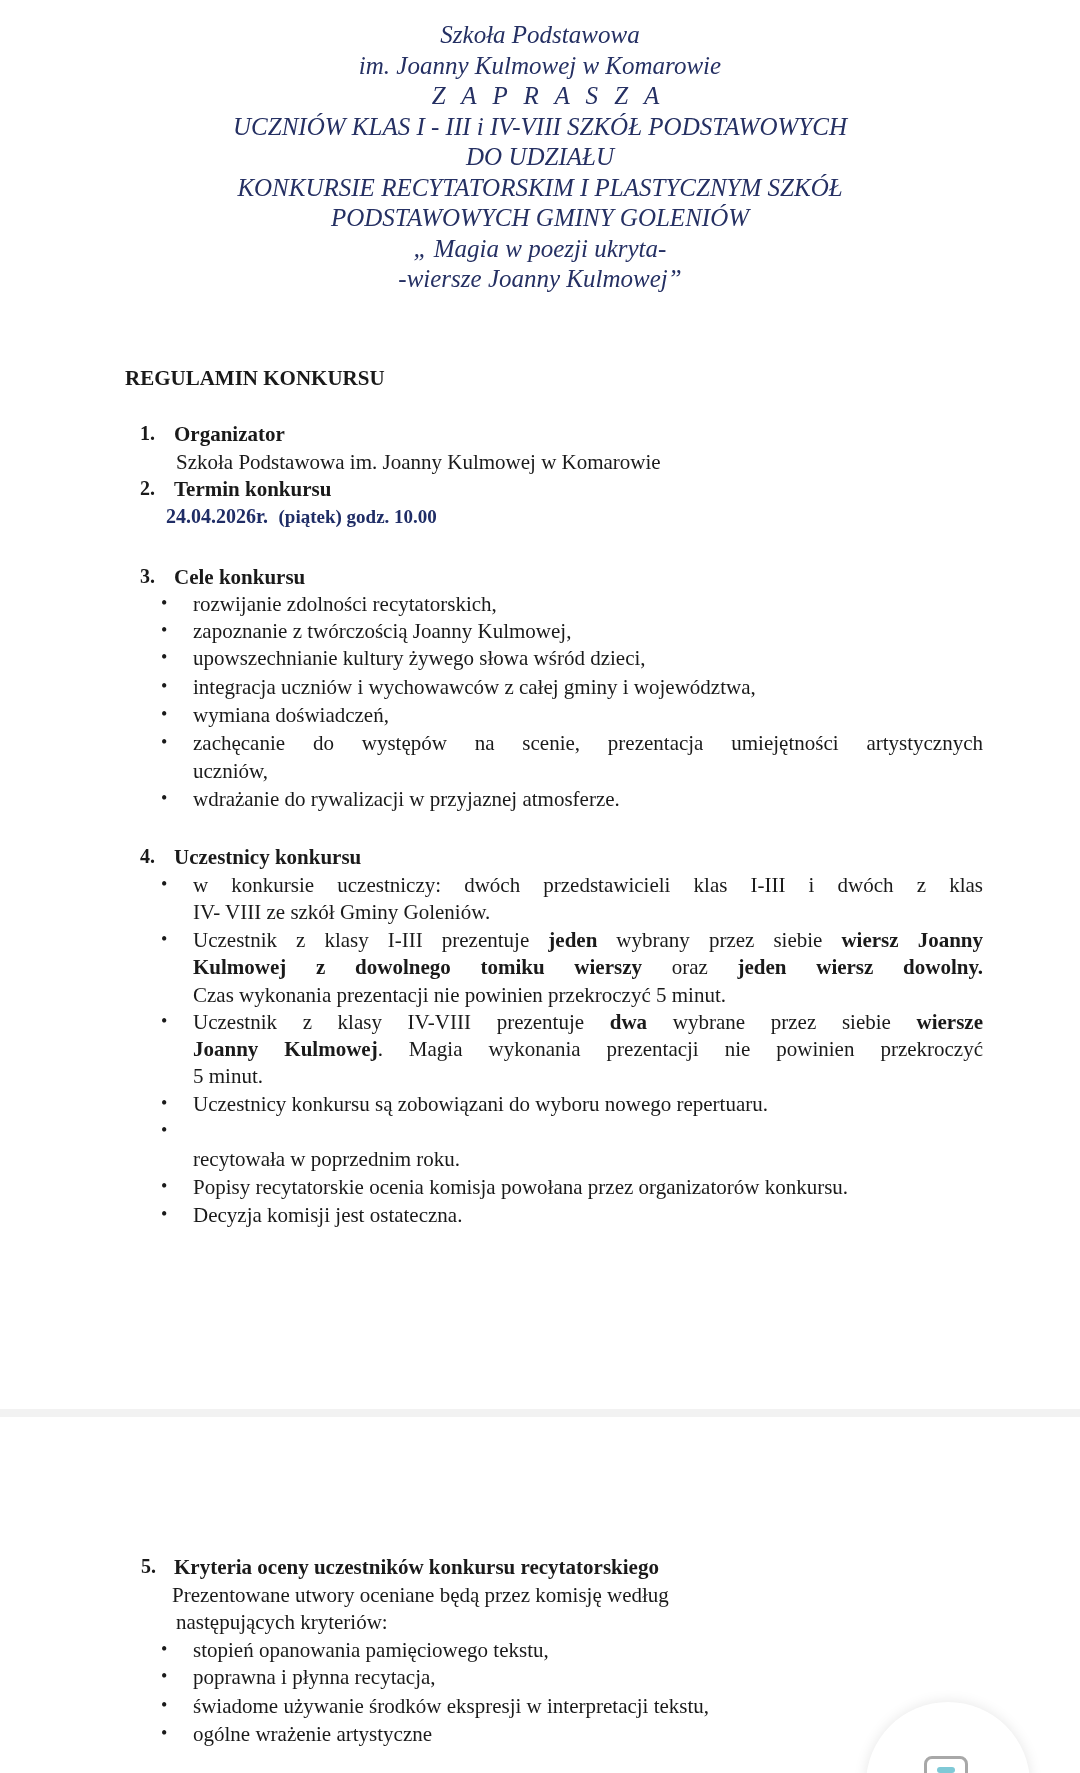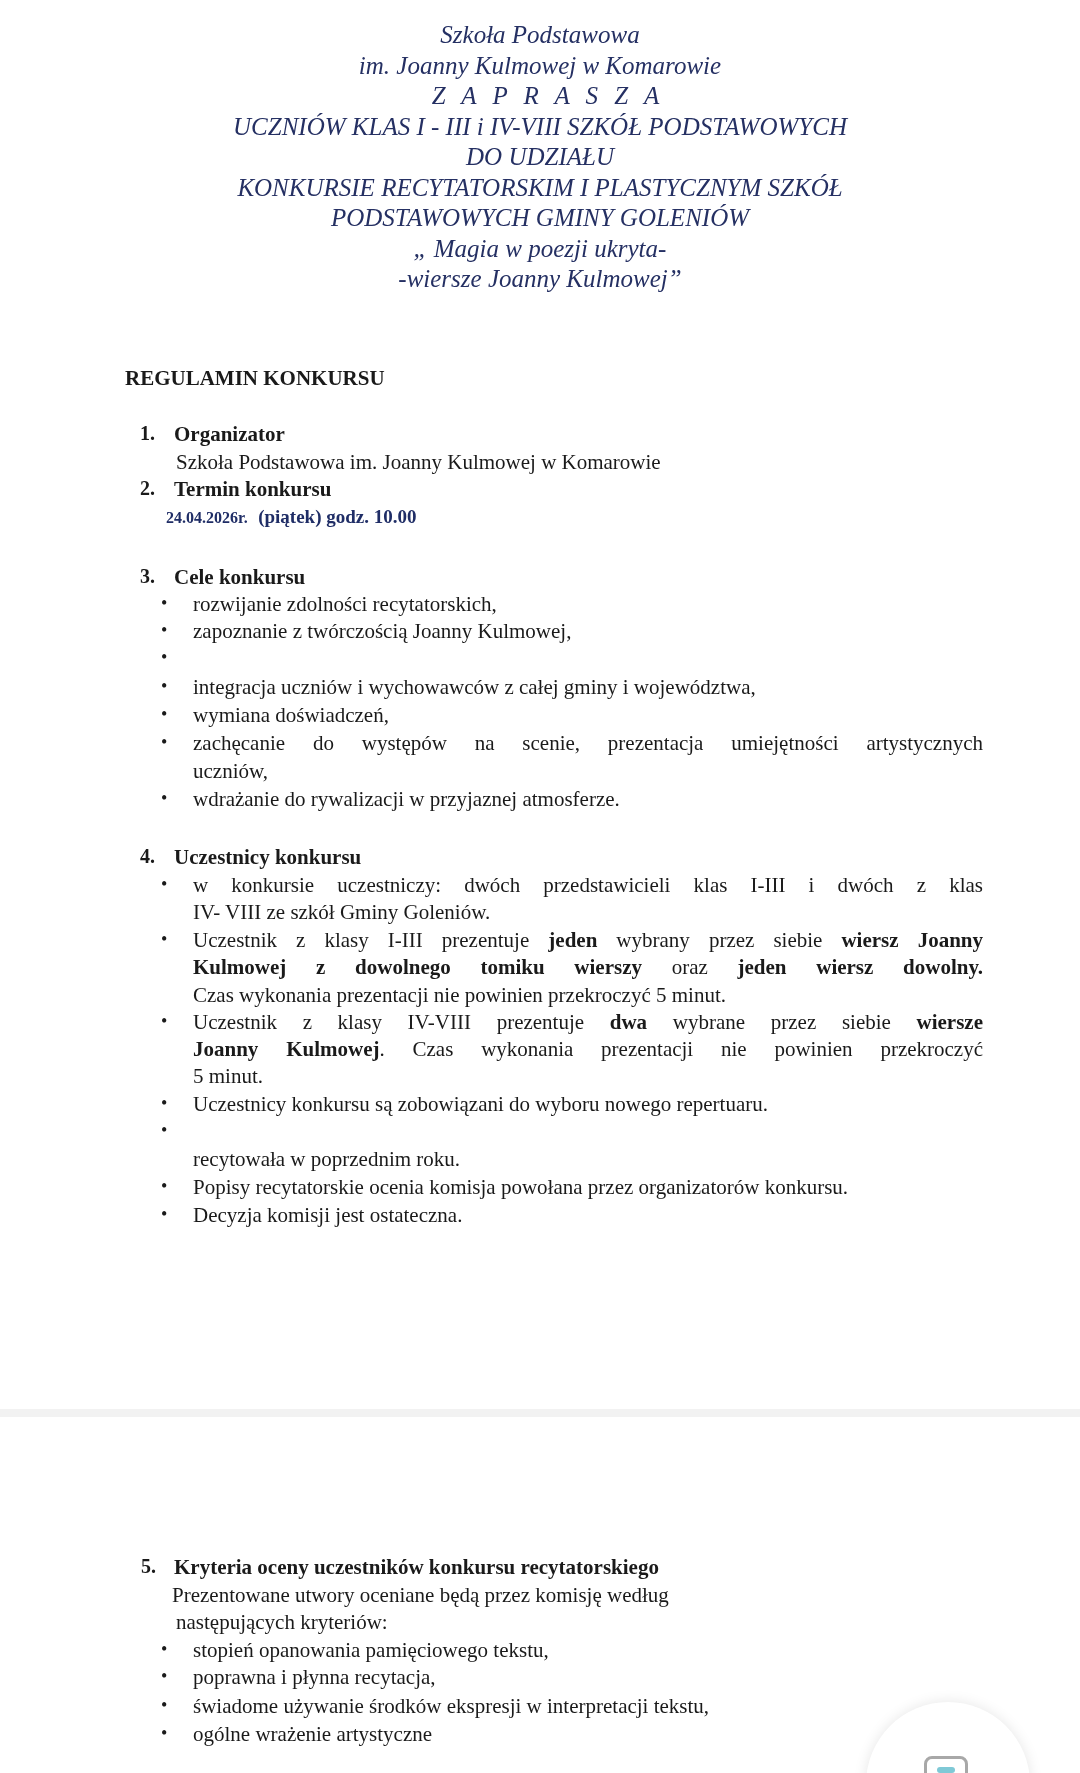--- a/index.html
+++ b/index.html
@@ -22,21 +22,21 @@
   .header .spaced { letter-spacing: 5px; padding-left: 16px; }
 
   .reg-title { position: absolute; left: 125px; top: 366px; font-weight: bold; font-size: 21px; }
 
   .line { position: absolute; font-size: 21px; line-height: 27px; white-space: nowrap; }
   .num { position: absolute; font-weight: bold; font-size: 20px; }
   .sec-head { font-weight: bold; }
   .bullet { position: absolute; font-size: 18px; }
   .justify { text-align: justify; text-align-last: justify; white-space: normal; width: 790px; }
   .date { color: #1f2d66; font-weight: bold; }
-  .date .big { font-size: 16px; }
+  .date .big { font-size: 20px; }
   .date .small { font-size: 19px; }
 
   .fab {
     position: absolute; left: 866px; top: 1702px; width: 164px; height: 164px;
     border-radius: 50%; background: #fff;
     box-shadow: 0 0 14px rgba(0,0,0,0.10);
   }
   .fab-icon {
     position: absolute; left: 924px; top: 1756px; width: 44px; height: 40px;
     border: 3px solid #a8a8a8; border-radius: 8px; box-sizing: border-box;
@@ -75,20 +75,21 @@
   </span>
 
   <span class="num" style="left:140px;top:565px">3.</span>
   <span class="line sec-head" style="left:174px;top:564px">Cele konkursu</span>
 
   <span class="bullet" style="left:161px;top:593px">•</span>
   <span class="line" style="left:193px;top:591px">rozwijanie zdolności recytatorskich,</span>
   <span class="bullet" style="left:161px;top:620px">•</span>
   <span class="line" style="left:193px;top:618px">zapoznanie z twórczością  Joanny Kulmowej,</span>
   <span class="bullet" style="left:161px;top:647px">•</span>
+  <span class="line" style="left:193px;top:645px">upowszechnianie kultury żywego słowa wśród dzieci,</span>
   <span class="bullet" style="left:161px;top:676px">•</span>
   <span class="line" style="left:193px;top:674px">integracja uczniów i wychowawców z całej gminy i województwa,</span>
   <span class="bullet" style="left:161px;top:704px">•</span>
   <span class="line" style="left:193px;top:702px">wymiana doświadczeń,</span>
   <span class="bullet" style="left:161px;top:732px">•</span>
   <span class="line justify" style="left:193px;top:730px">zachęcanie do występów na scenie, prezentacja umiejętności artystycznych</span>
   <span class="line" style="left:193px;top:758px">uczniów,</span>
   <span class="bullet" style="left:161px;top:788px">•</span>
   <span class="line" style="left:193px;top:786px">wdrażanie do rywalizacji w przyjaznej atmosferze.</span>
 
@@ -99,21 +100,21 @@
   <span class="line justify" style="left:193px;top:872px">w konkursie uczestniczy:  dwóch przedstawicieli  klas I-III i dwóch  z klas</span>
   <span class="line" style="left:193px;top:899px">IV- VIII ze szkół  Gminy Goleniów.</span>
 
   <span class="bullet" style="left:161px;top:929px">•</span>
   <span class="line justify" style="left:193px;top:927px"><span>Uczestnik z klasy I-III prezentuje </span><b>jeden</b><span> wybrany przez siebie  </span><b>wiersz Joanny</b></span>
   <span class="line justify" style="left:193px;top:954px"><b>Kulmowej   z dowolnego tomiku wierszy</b><span> oraz </span><b>jeden wiersz dowolny.</b></span>
   <span class="line" style="left:193px;top:982px">Czas wykonania prezentacji nie powinien przekroczyć 5 minut.</span>
 
   <span class="bullet" style="left:161px;top:1011px">•</span>
   <span class="line justify" style="left:193px;top:1009px"><span>Uczestnik z klasy IV-VIII prezentuje </span><b>dwa</b><span> wybrane przez siebie </span><b>wiersze</b></span>
-  <span class="line justify" style="left:193px;top:1036px"><b>Joanny Kulmowej</b><span>. Czas wykonania prezentacji nie powinien przekroczyć</span></span>
+  <span class="line justify" style="left:193px;top:1036px"><b>Joanny Kulmowej</b><span>. Magia wykonania prezentacji nie powinien przekroczyć</span></span>
   <span class="line" style="left:193px;top:1063px">5 minut.</span>
 
   <span class="bullet" style="left:161px;top:1093px">•</span>
   <span class="line" style="left:193px;top:1091px">Uczestnicy konkursu są zobowiązani do wyboru nowego repertuaru.</span>
 
   <span class="bullet" style="left:161px;top:1120px">•</span>
   <span class="line" style="left:193px;top:1146px">recytowała w poprzednim roku.</span>
 
   <span class="bullet" style="left:161px;top:1176px">•</span>
   <span class="line" style="left:193px;top:1174px">Popisy recytatorskie ocenia komisja powołana przez organizatorów konkursu.</span>

